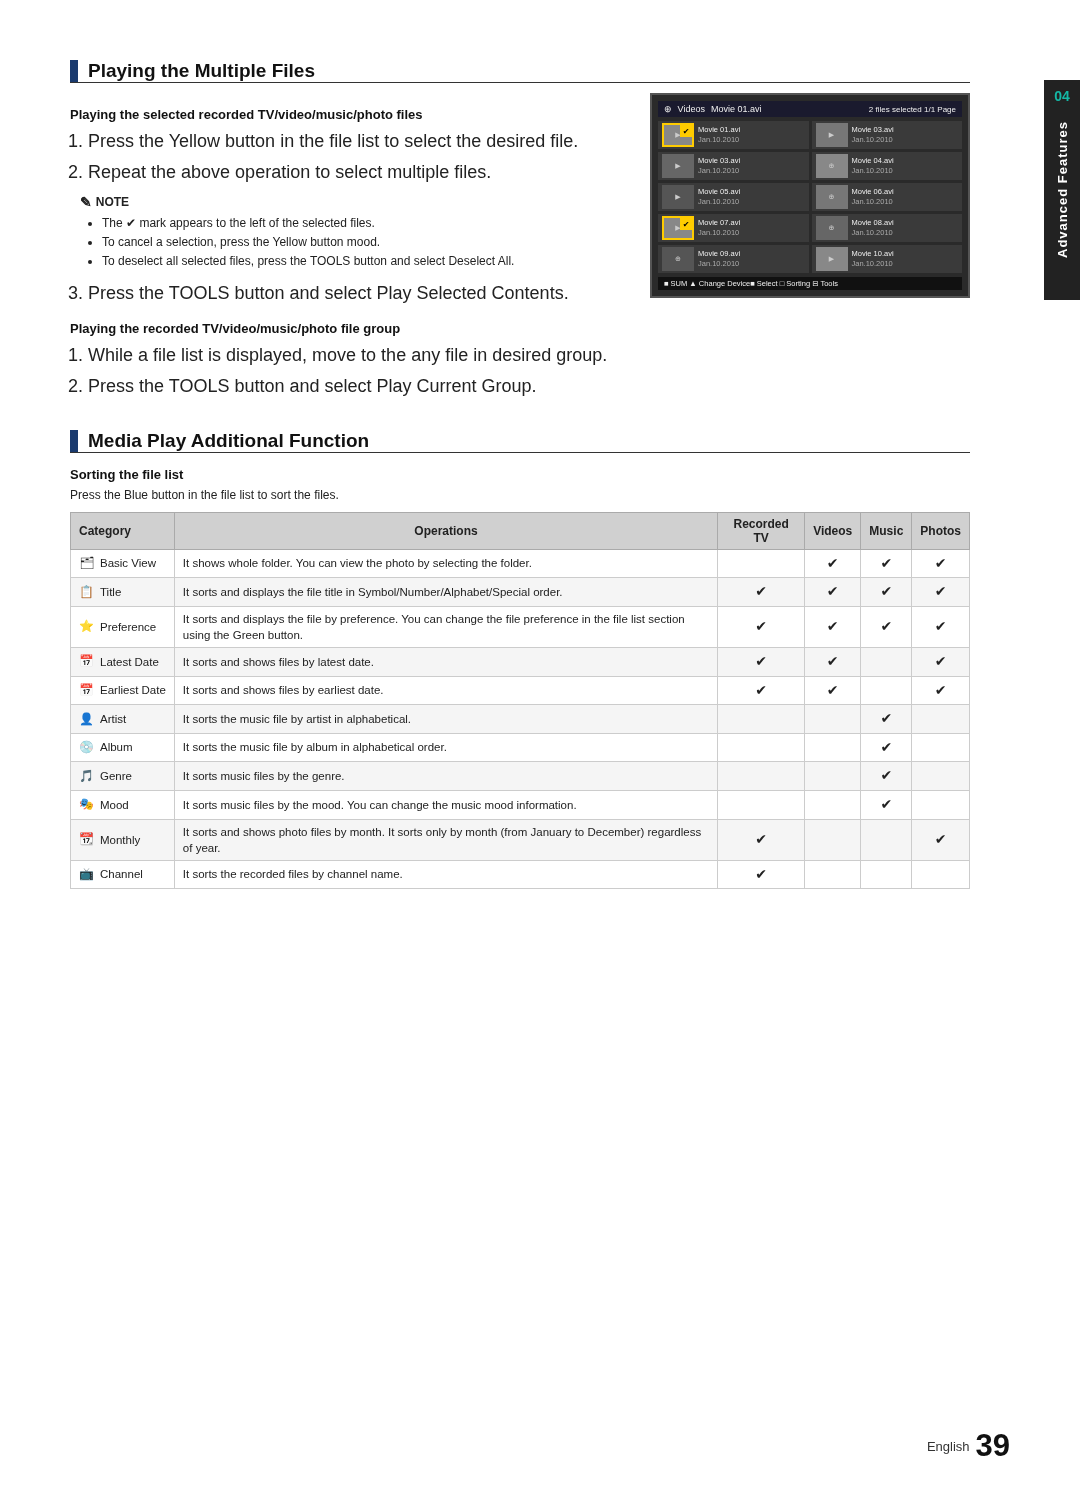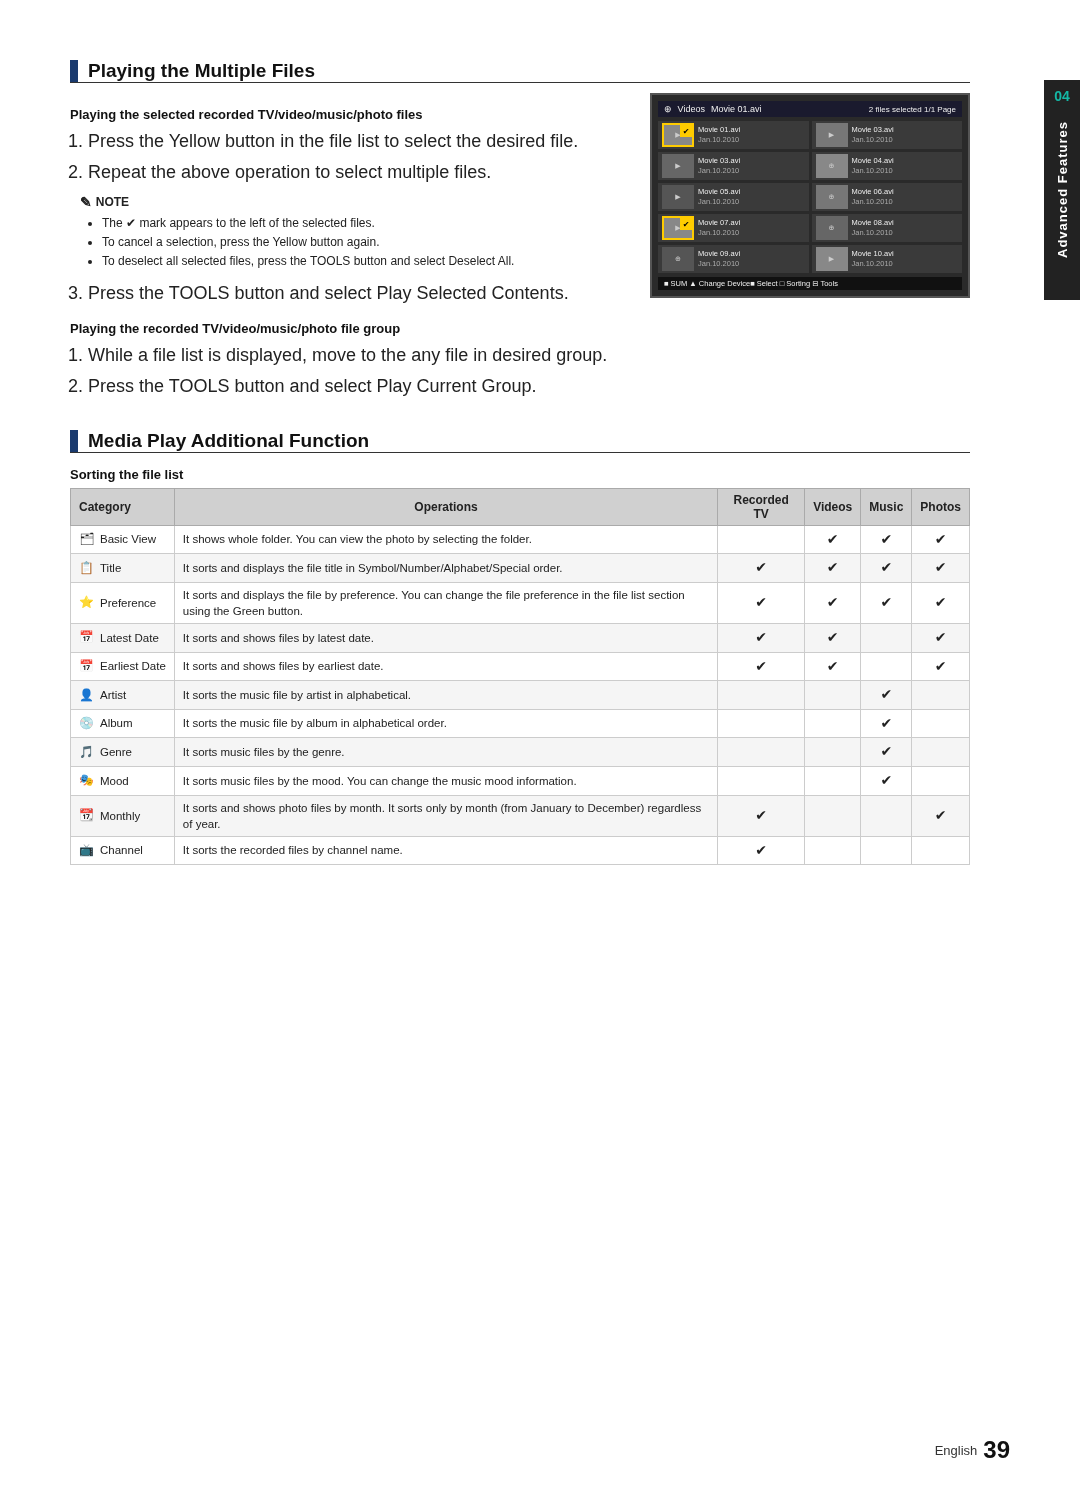--- a/index.html
+++ b/index.html
@@ -296,21 +296,21 @@
       bottom: 30px;
       right: 70px;
       font-size: 13px;
       color: #333;
       display: flex;
       align-items: center;
       gap: 6px;
     }
 
     .page-number {
-      font-size: 24px;
+      font-size: 31px;
       font-weight: bold;
       color: #111;
     }
   </style>
 </head>
 <body>
 
 <div class="page-wrapper">
 
   <div class="chapter-num">04</div>
@@ -333,21 +333,21 @@
           <li>Repeat the above operation to select multiple files.</li>
         </ol>
 
         <div class="note-box">
           <div class="note-title">
             <span class="note-icon">✎</span>
             <span>NOTE</span>
           </div>
           <ul class="note-list">
             <li>The ✔ mark appears to the left of the selected files.</li>
-            <li>To cancel a selection, press the Yellow button again.</li>
+            <li>To cancel a selection, press the Yellow button mood.</li>
             <li>To deselect all selected files, press the TOOLS button and select Deselect All.</li>
           </ul>
         </div>
 
         <ol class="numbered-list" start="3">
           <li>Press the TOOLS button and select <span class="bold">Play Selected Contents</span>.</li>
         </ol>
 
         <div class="subsection-title">Playing the recorded TV/video/music/photo file group</div>
         <ol class="numbered-list">
@@ -458,20 +458,21 @@
       </div>
     </div>
 
     <div class="table-section">
       <div class="section-heading">
         <div class="blue-bar"></div>
         <h2>Media Play Additional Function</h2>
       </div>
 
       <div class="subsection-title">Sorting the file list</div>
+      <p style="font-size:12px;margin-bottom:10px;">Press the Blue button in the file list to sort the files.</p>
 
       <table class="sort-table">
         <thead>
           <tr>
             <th>Category</th>
             <th class="center">Operations</th>
             <th class="center">Recorded TV</th>
             <th class="center">Videos</th>
             <th class="center">Music</th>
             <th class="center">Photos</th>

